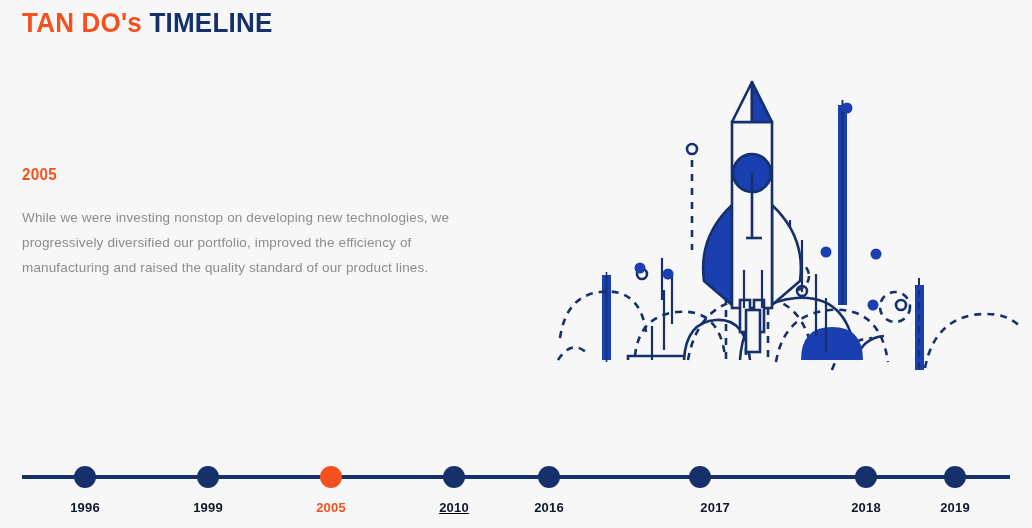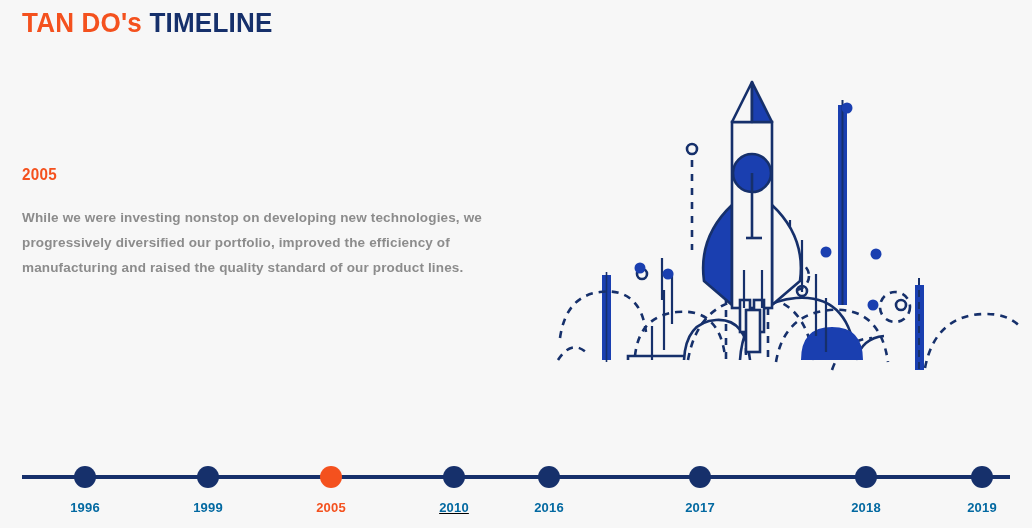--- a/index.html
+++ b/index.html
@@ -46,21 +46,21 @@
     color: #f4511e;
     letter-spacing: 0.3px;
     transform: scaleX(0.95);
     transform-origin: left center;
   }
   .entry-text {
     margin-top: 21px;
     font-size: 13.5px;
     line-height: 25px;
     color: #8c8c8c;
-    font-weight: 700;
+    font-weight: 400;
     letter-spacing: 0.15px;
     max-width: 480px;
   }
 
   
   .illustration {
     position: absolute;
     left: 540px;
     top: 60px;
     width: 480px;
@@ -97,21 +97,21 @@
     background: #16306b;
     margin: 14px auto 0;
   }
   .timeline-point.active .timeline-dot {
     background: #f4511e;
   }
   .timeline-label {
     margin-top: 12px;
     font-size: 13px;
     font-weight: bold;
-    color: #0369a1;
+    color: #0f172a;
     letter-spacing: 0.2px;
   }
   .timeline-point.active .timeline-label {
     color: #f4511e;
   }
 </style>
 </head>
 <body>
 
 <div class="page-title">
@@ -224,26 +224,26 @@
         <div class="timeline-label">2005</div>
       </div>
       <div class="timeline-point" style="left: 454px; text-decoration: underline;">
         <div class="timeline-dot"></div>
         <div class="timeline-label">2010</div>
       </div>
       <div class="timeline-point" style="left: 549px;">
         <div class="timeline-dot"></div>
         <div class="timeline-label">2016</div>
       </div>
-      <div class="timeline-point" style="left: 700px;">
+      <div class="timeline-point" style="left: 700px; text-align: right;">
         <div class="timeline-dot"></div>
         <div class="timeline-label">2017</div>
       </div>
       <div class="timeline-point" style="left: 866px;">
         <div class="timeline-dot"></div>
         <div class="timeline-label">2018</div>
       </div>
-      <div class="timeline-point" style="left: 982px; text-align: center;">
+      <div class="timeline-point" style="left: 955px; text-align: center;">
         <div class="timeline-dot"></div>
         <div class="timeline-label">2019</div>
       </div>
     </div>
 </div>
 
 </body></html>

